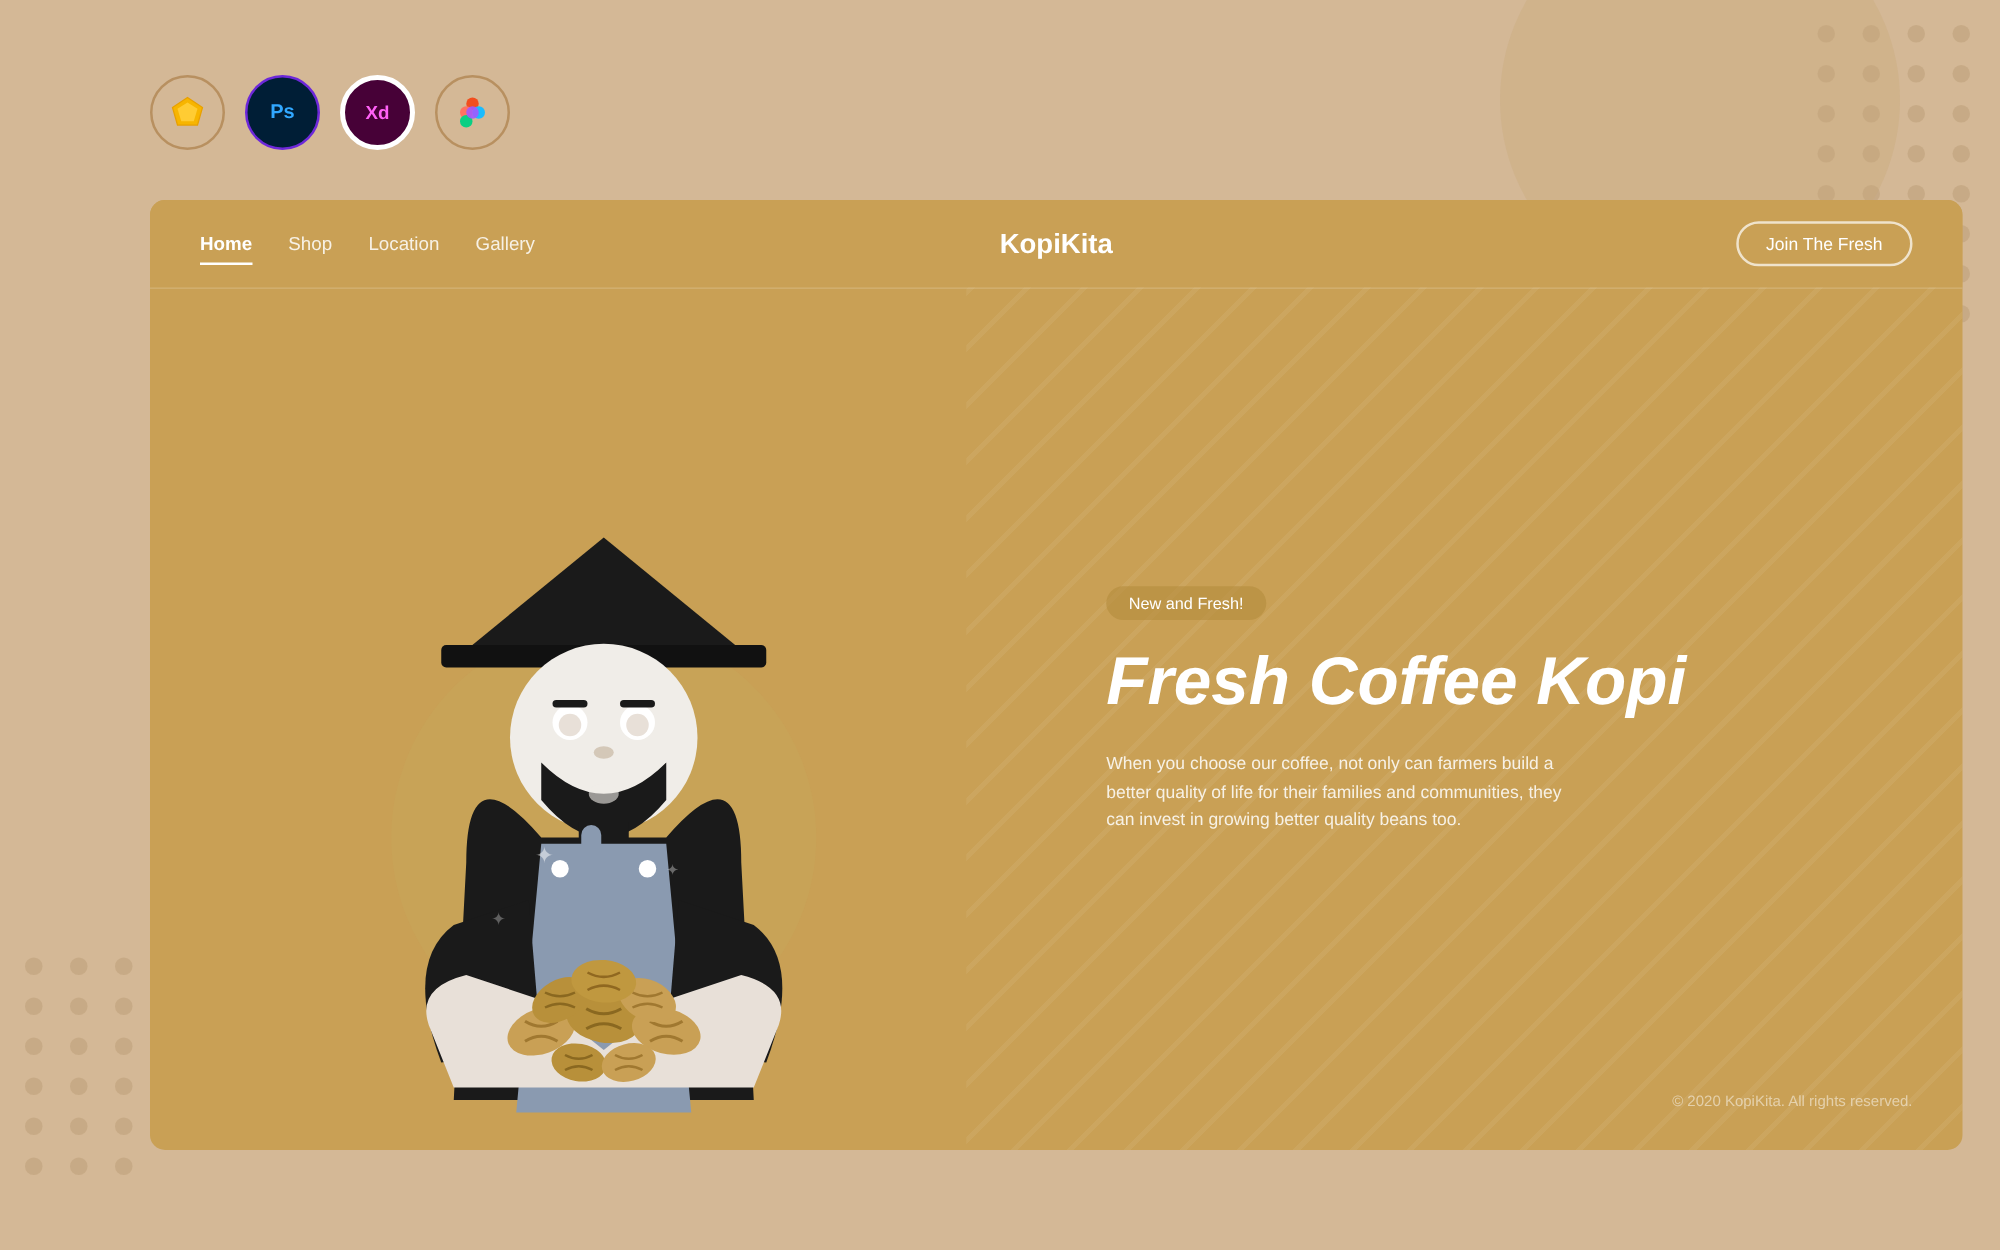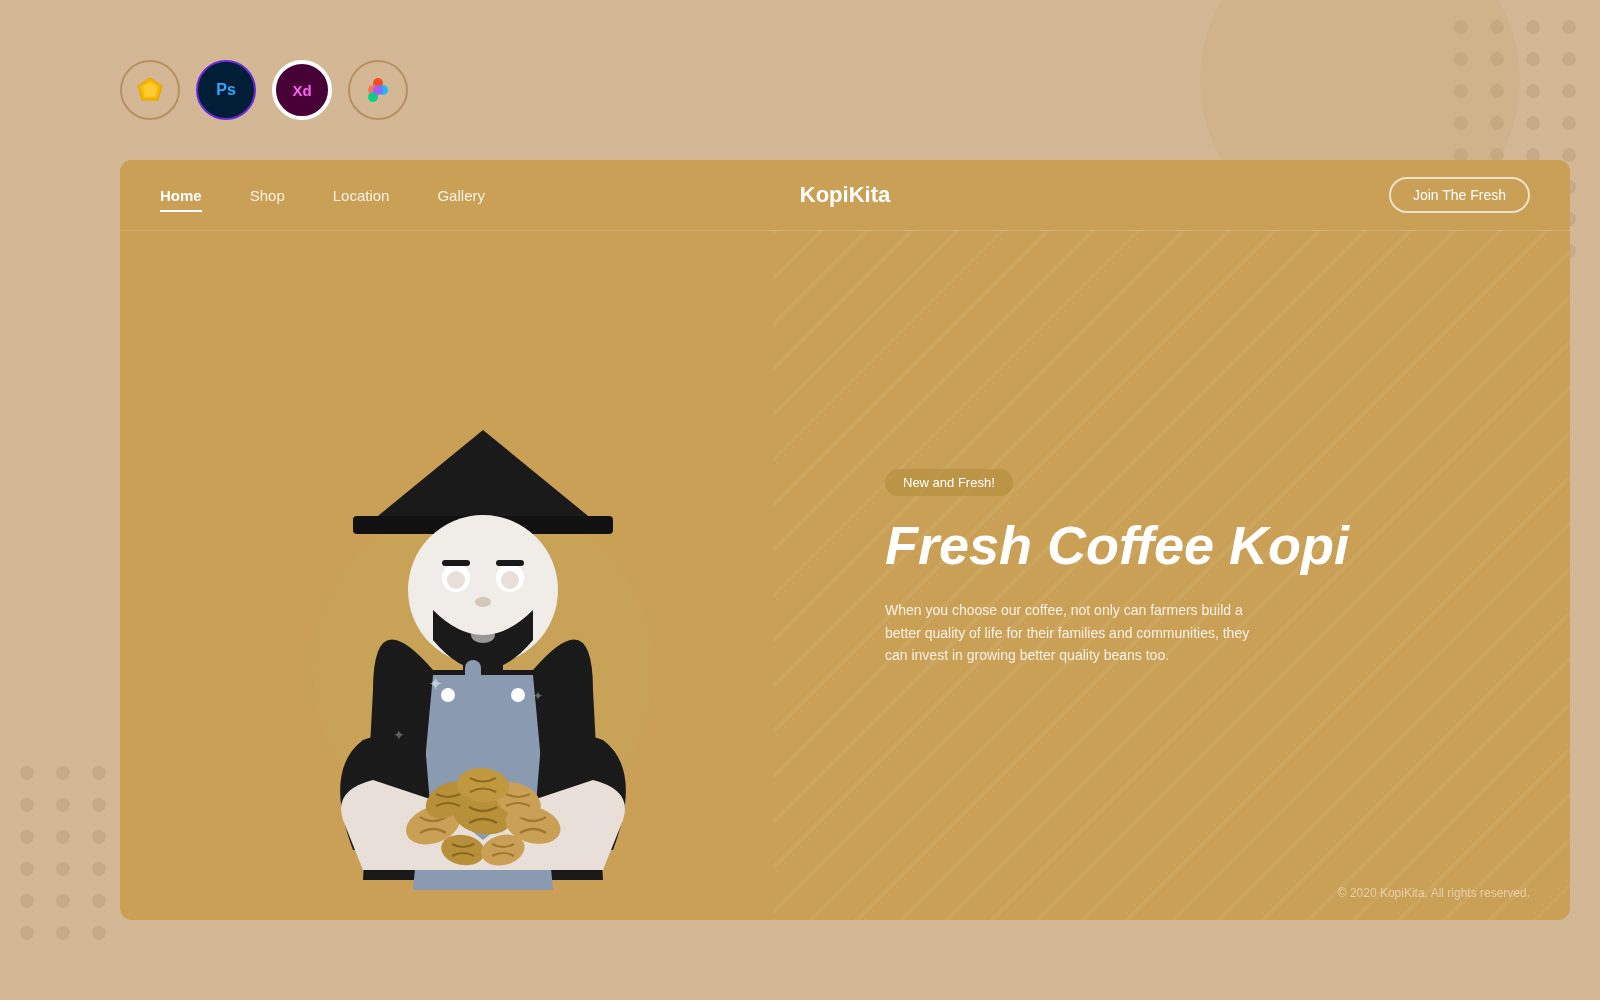--- a/index.html
+++ b/index.html
@@ -119,21 +119,21 @@
       position: relative;
       z-index: 10;
       display: flex;
       align-items: center;
       padding: 0 40px;
       height: 70px;
       background: #c9a055;
     }
     .nav-links {
       display: flex;
-      gap: 48px;
+      gap: 29px;
       align-items: center;
     }
     .nav-link {
       color: rgba(255,255,255,0.85);
       text-decoration: none;
       font-size: 15px;
       cursor: pointer;
     }
     .nav-link.active {
       color: #fff;
@@ -325,21 +325,21 @@
       align-items: center;
       gap: 10px;
     }
     .buy-btn-icon {
       font-size: 16px;
     }
 
     
     .footer {
       position: absolute;
-      bottom: 20px;
+      bottom: 32px;
       right: 40px;
       color: rgba(255,255,255,0.5);
       font-size: 12px;
       z-index: 10;
     }
 
     
     .farmer-svg {
       width: 100%;
       height: 100%;

